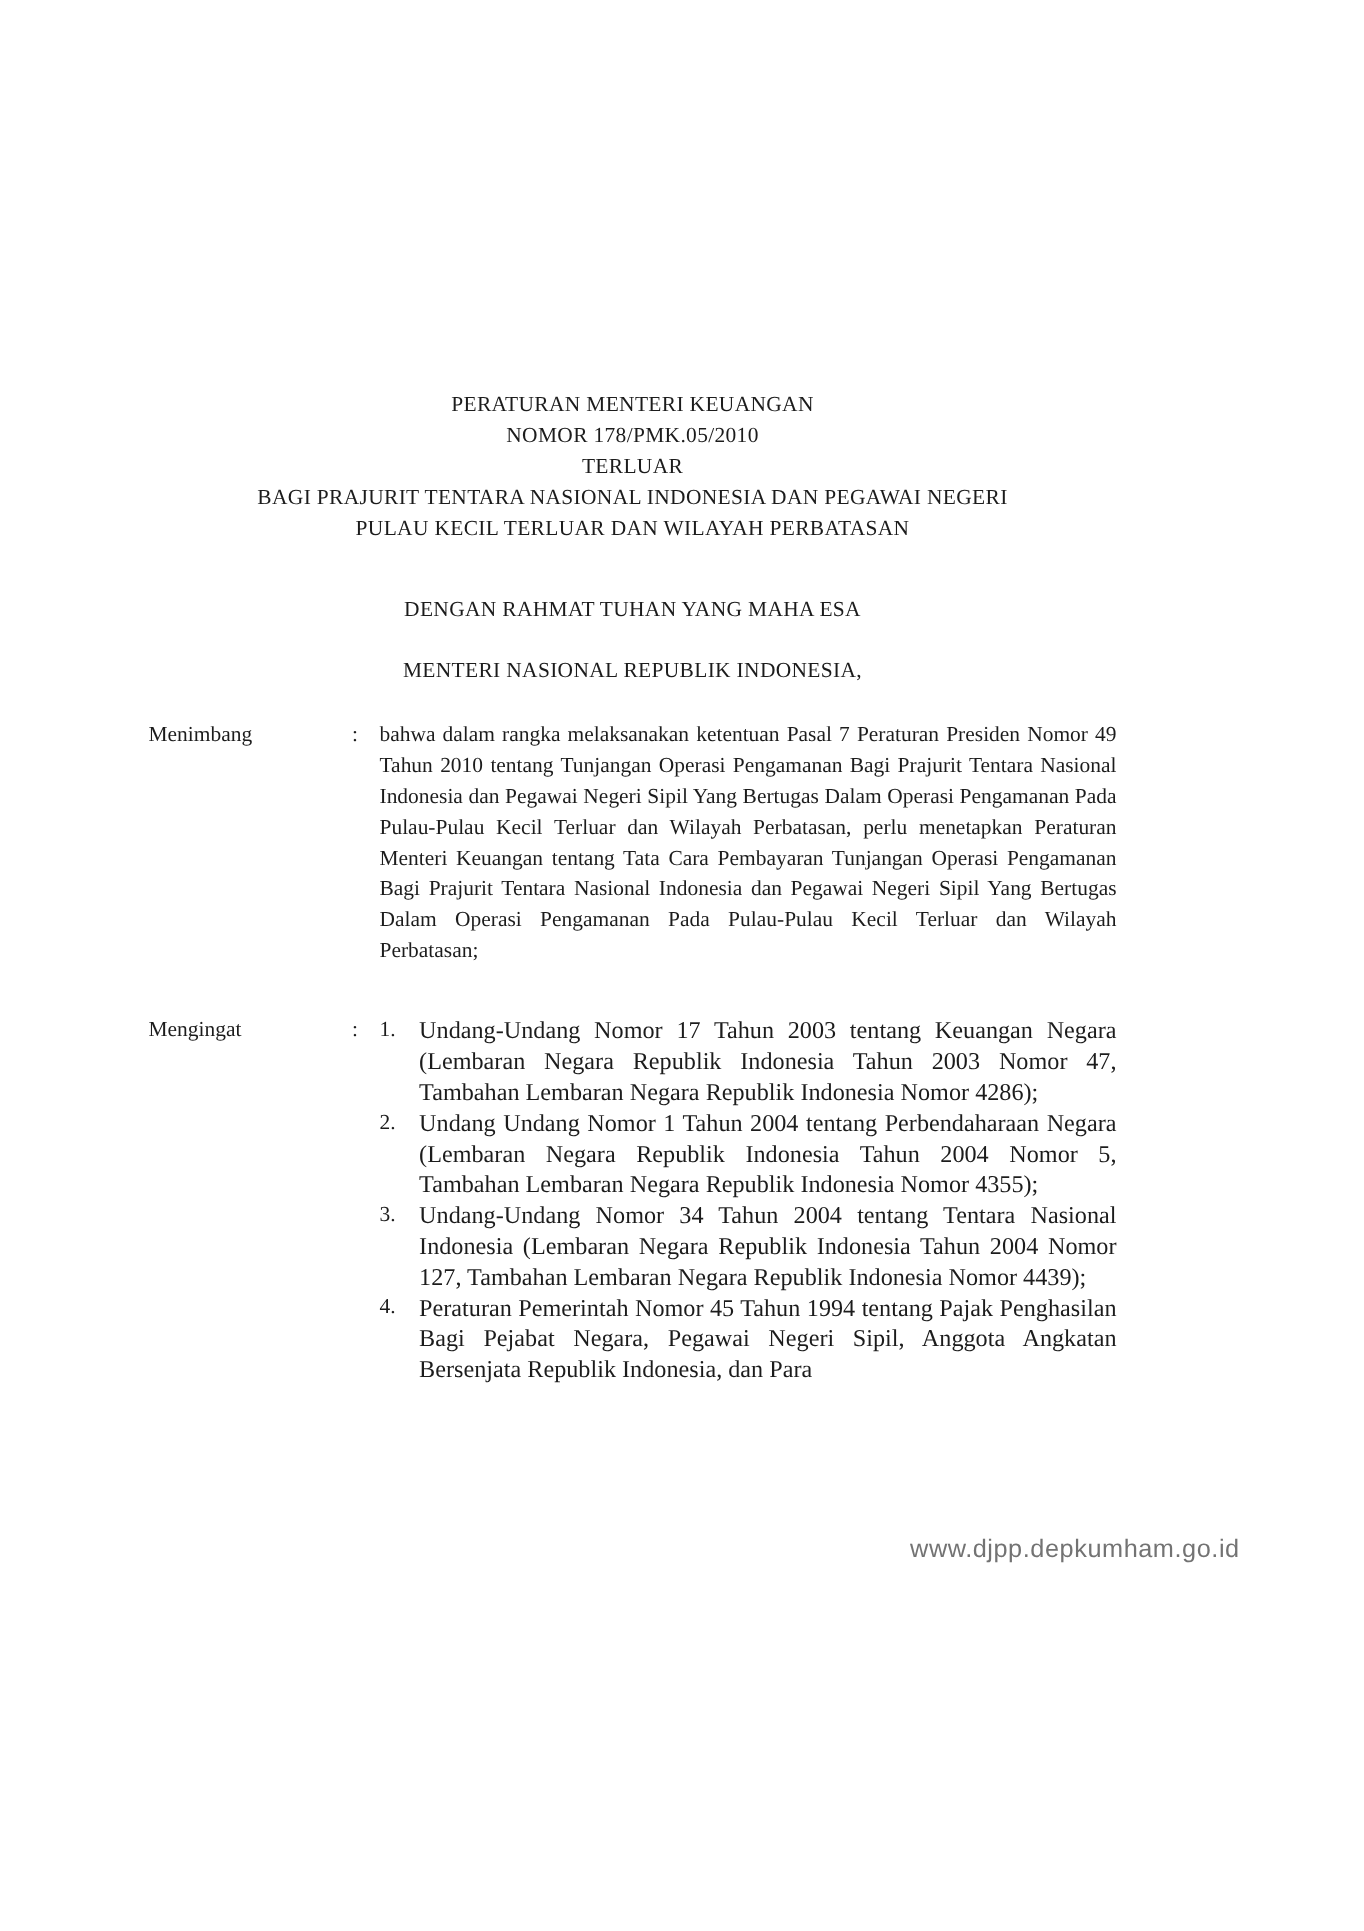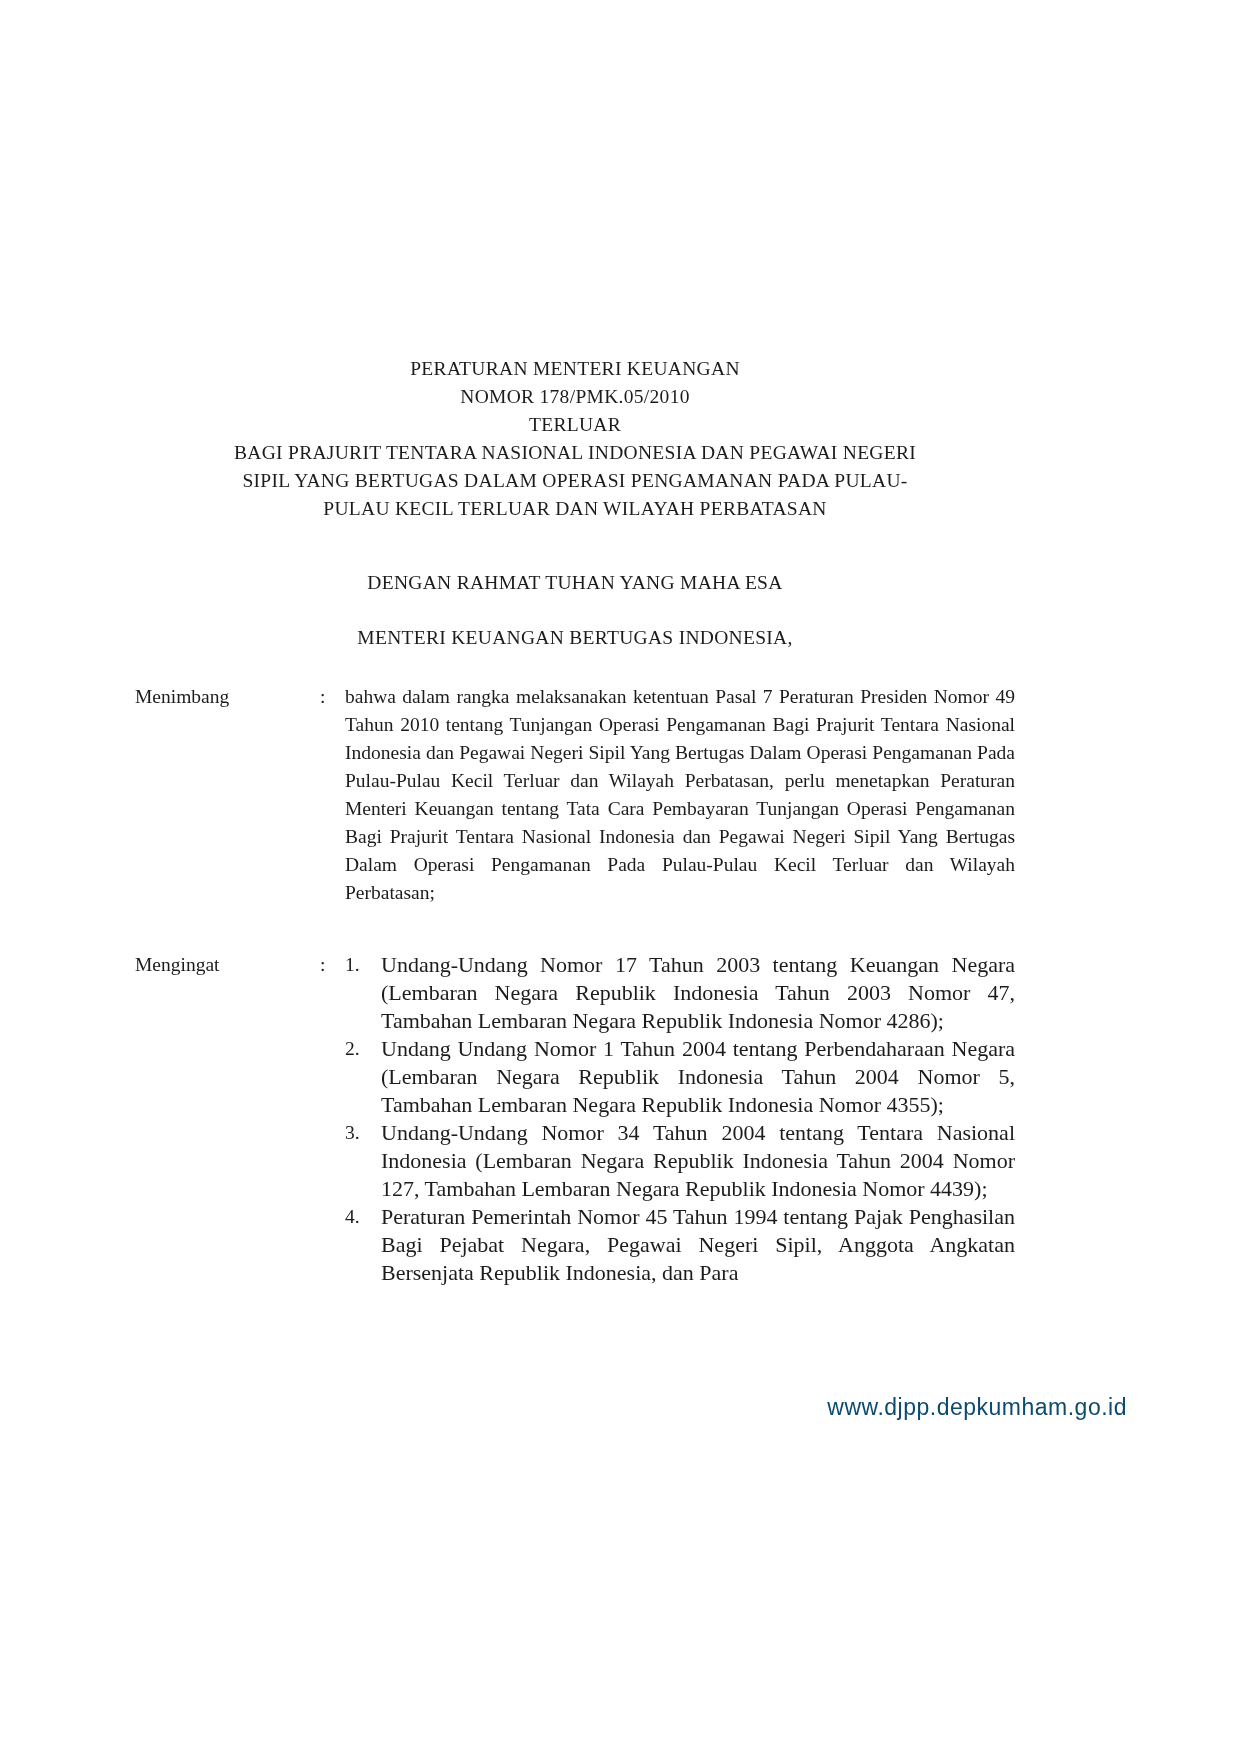--- a/index.html
+++ b/index.html
@@ -71,42 +71,41 @@
     font-size: 22px;
     line-height: 28px;
     text-align: justify;
   }
   .watermark {
     position: absolute;
     right: 113px;
     bottom: 58px;
     font-family: "Liberation Sans", sans-serif;
     font-size: 23px;
-    color: #0c4a6e;
+    color: #737373;
     letter-spacing: 0.5px;
   }
 </style>
 </head>
 <body>
 
 <div class="page">
   <div class="content">
 
     <div class="title-block">
       <div class="title-line">PERATURAN MENTERI KEUANGAN</div>
       <div class="title-line">NOMOR 178/PMK.05/2010</div>
       <div class="title-line">TERLUAR</div>
       <div class="title-line">BAGI PRAJURIT TENTARA NASIONAL INDONESIA DAN PEGAWAI NEGERI</div>
-      <div class="title-line">SIPIL YANG BERTUGAS DALAM OPERASI PENGAMANAN PADA PULAU-</div>
       <div class="title-line">PULAU KECIL TERLUAR DAN WILAYAH PERBATASAN</div>
     </div>
 
     <div class="centered-line invocation">DENGAN RAHMAT TUHAN YANG MAHA ESA</div>
 
-    <div class="centered-line authority">MENTERI KEUANGAN BERTUGAS INDONESIA,</div>
+    <div class="centered-line authority">MENTERI NASIONAL REPUBLIK INDONESIA,</div>
 
     <div class="section section-menimbang">
       <div class="section-label">Menimbang</div>
       <div class="section-colon">:</div>
       <div class="section-body">bahwa dalam rangka melaksanakan ketentuan Pasal 7 Peraturan Presiden Nomor 49 Tahun 2010 tentang Tunjangan Operasi Pengamanan Bagi Prajurit Tentara Nasional Indonesia dan Pegawai Negeri Sipil Yang Bertugas Dalam Operasi Pengamanan Pada Pulau-Pulau Kecil Terluar dan Wilayah Perbatasan, perlu menetapkan Peraturan Menteri Keuangan tentang Tata Cara Pembayaran Tunjangan Operasi Pengamanan Bagi Prajurit Tentara Nasional Indonesia dan Pegawai Negeri Sipil Yang Bertugas Dalam Operasi Pengamanan Pada Pulau-Pulau Kecil Terluar dan Wilayah Perbatasan;</div>
     </div>
 
     <div class="section section-mengingat">
       <div class="section-label">Mengingat</div>
       <div class="section-colon">:</div>

